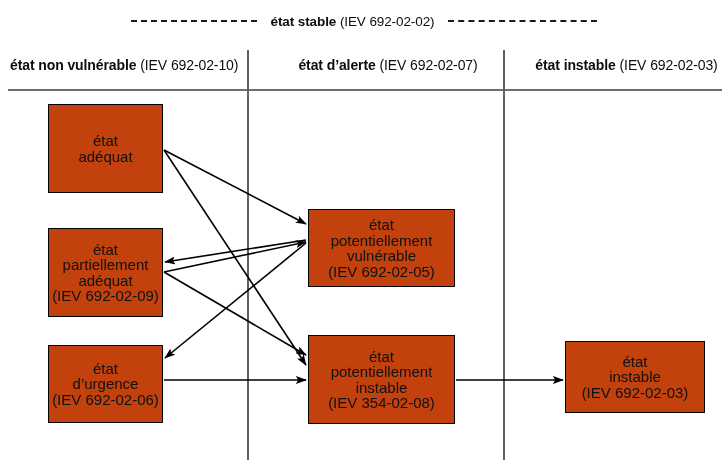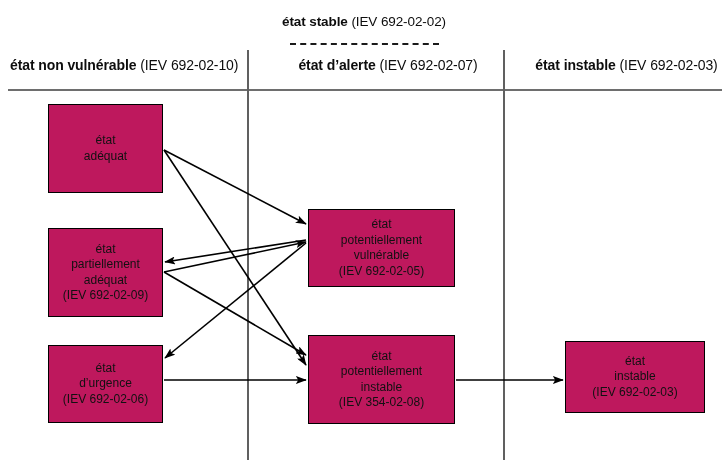--- a/index.html
+++ b/index.html
@@ -19,21 +19,20 @@
   .stable-row {
     position: absolute;
     left: 0;
     top: 10px;
     width: 728px;
     height: 22px;
     display: flex;
     align-items: center;
     justify-content: center;
     gap: 14px;
-    flex-direction: column;
   }
   .dash-seg {
     height: 0;
     border-top: 2px dashed #1a1a1a;
   }
   .dash-left  { width: 126px; }
   .dash-right { width: 149px; }
   .stable-label {
     font-size: 13.5px;
     color: #0d0d0d;
@@ -73,27 +72,27 @@
     top: 89px;
     width: 714px;
     height: 2px;
     background: #6e6e6e;
   }
 
   
   .node {
     position: absolute;
     border: 1.4px solid #000000;
-    background: #be185d;
+    background: #c2410c;
     box-sizing: border-box;
     display: flex;
     flex-direction: column;
     align-items: center;
     justify-content: center;
-    font-size: 12px;
+    font-size: 15px;
     line-height: 15.5px;
     color: #111111;
     text-align: center;
     z-index: 3;
   }
   .node span { display: block; white-space: nowrap; }
 
   #node-adequat     { left: 48px;  top: 104px; width: 115px; height: 89px; }
   #node-partiel     { left: 48px;  top: 228px; width: 115px; height: 89px; }
   #node-urgence     { left: 48px;  top: 345px; width: 115px; height: 78px; }

